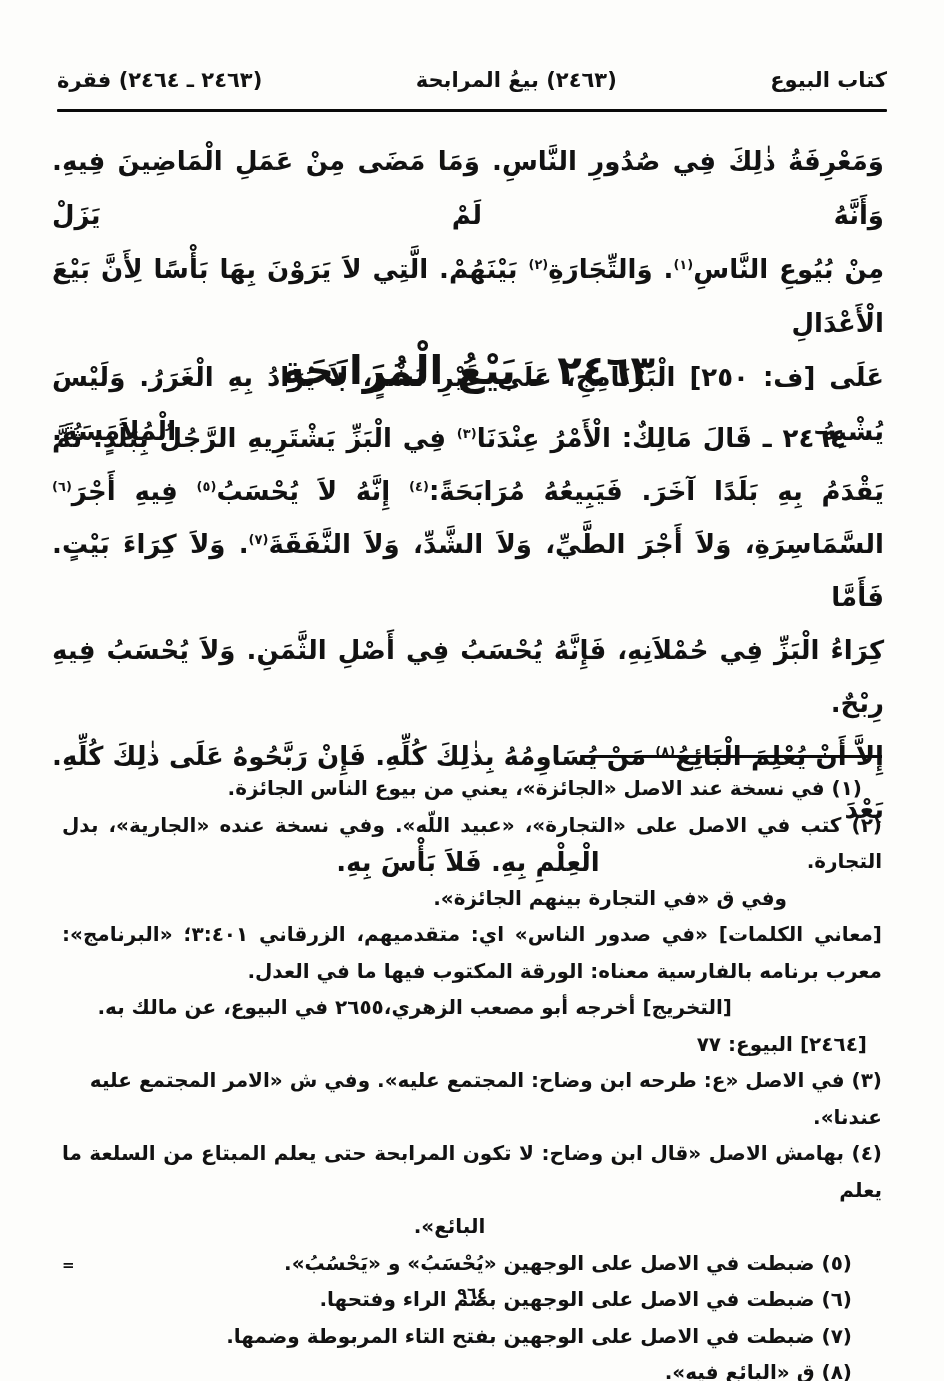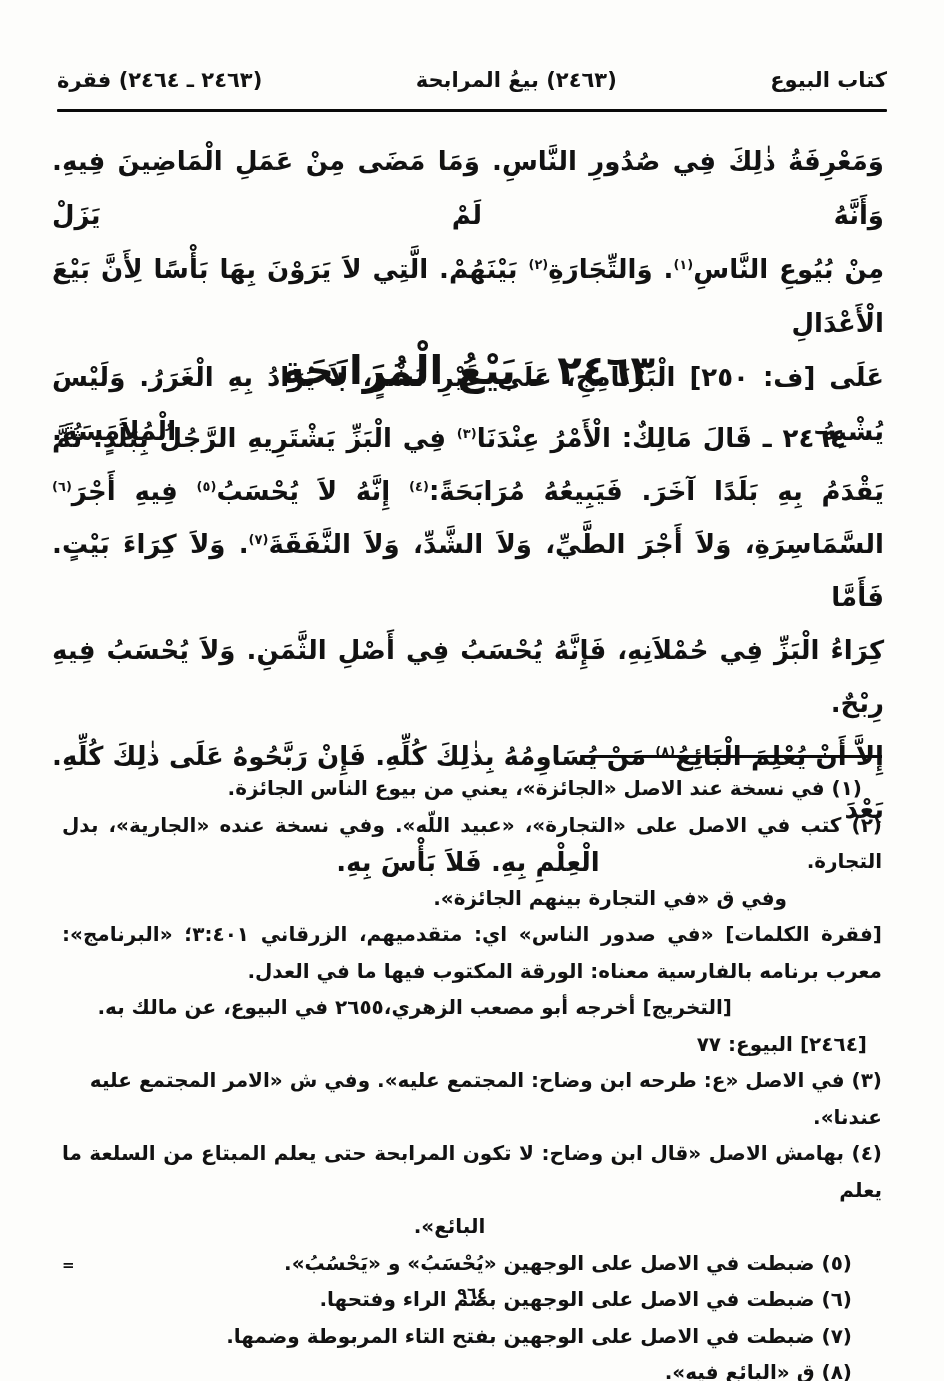--- a/index.html
+++ b/index.html
@@ -92,21 +92,21 @@
     <div class="bline">إِلاَّ أَنْ يُعْلِمَ الْبَائِعُ<sup class="fnref">(٨)</sup> مَنْ يُسَاوِمُهُ بِذٰلِكَ كُلِّهِ. فَإِنْ رَبَّحُوهُ عَلَى ذٰلِكَ كُلِّهِ. بَعْدَ</div>
     <div class="bline last-short">الْعِلْمِ بِهِ. فَلاَ بَأْسَ بِهِ.</div>
   </div>
 
   <div class="footnote-sep"></div>
 
   <section class="footnotes">
     <div class="fn-line fn-mr40">(١) في نسخة عند الاصل «الجائزة»، يعني من بيوع الناس الجائزة.</div>
     <div class="fn-line fn-just">(٢) كتب في الاصل على «التجارة»، «عبيد اللّه». وفي نسخة عنده «الجارية»، بدل التجارة.</div>
     <div class="fn-line fn-mr95">وفي ق «في التجارة بينهم الجائزة».</div>
-    <div class="fn-line fn-just"><b class="fnlabel">[فقرة الكلمات]</b> «في صدور الناس» اي: متقدميهم، الزرقاني ٣:٤٠١؛ «البرنامج»:</div>
+    <div class="fn-line fn-just"><b class="fnlabel">[معاني الكلمات]</b> «في صدور الناس» اي: متقدميهم، الزرقاني ٣:٤٠١؛ «البرنامج»:</div>
     <div class="fn-line">معرب برنامه بالفارسية معناه: الورقة المكتوب فيها ما في العدل.</div>
     <div class="fn-line fn-mr150"><b class="fnlabel">[التخريج]</b> أخرجه أبو مصعب الزهري،٢٦٥٥ في البيوع، عن مالك به.</div>
     <div class="fn-line fn-mr15">[٢٤٦٤] البيوع: ٧٧</div>
     <div class="fn-line">(٣) في الاصل «ع: طرحه ابن وضاح: المجتمع عليه». وفي ش «الامر المجتمع عليه عندنا».</div>
     <div class="fn-line fn-just">(٤) بهامش الاصل «قال ابن وضاح: لا تكون المرابحة حتى يعلم المبتاع من السلعة ما يعلم</div>
     <div class="fn-line fn-mr45">البائع».</div>
     <div class="fn-line fn-mr30">(٥) ضبطت في الاصل على الوجهين «يُحْسَبُ» و «يَحْسُبُ».</div>
     <div class="fn-line fn-mr30">(٦) ضبطت في الاصل على الوجهين بضم الراء وفتحها.</div>
     <div class="fn-line fn-mr30">(٧) ضبطت في الاصل على الوجهين بفتح التاء المربوطة وضمها.</div>
     <div class="fn-line fn-mr30">(٨) ق «البائع فيه».</div>

